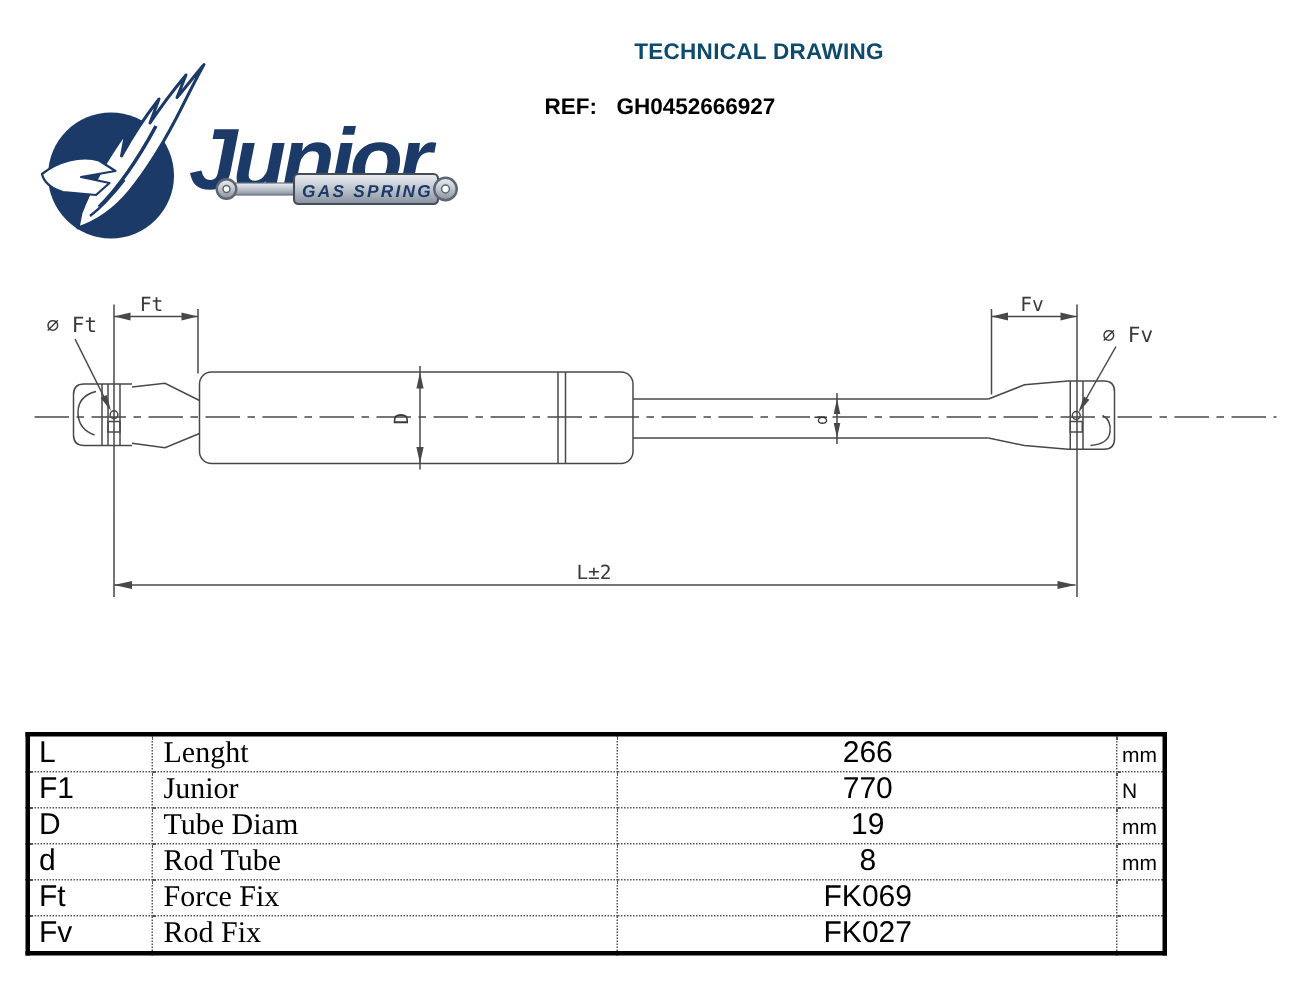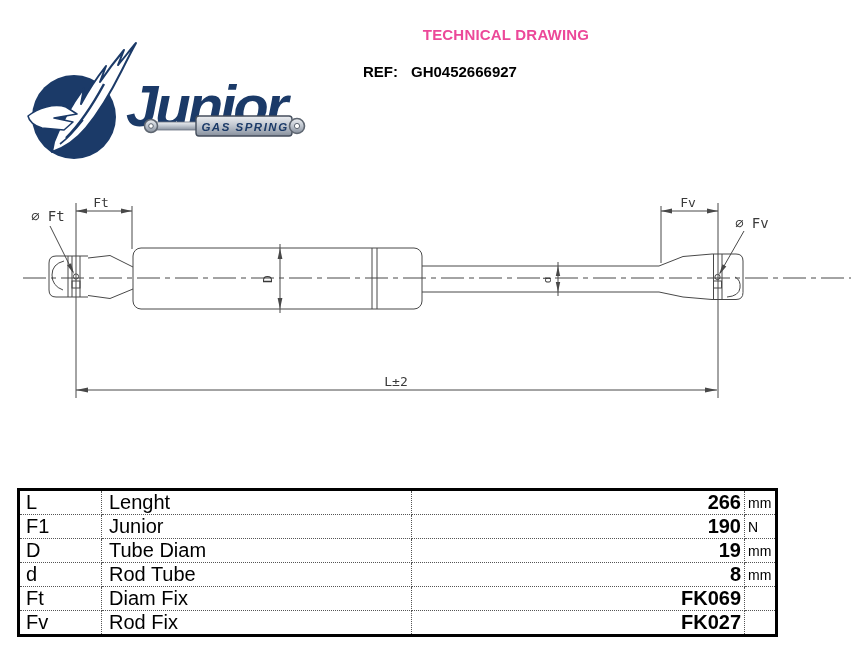--- a/index.html
+++ b/index.html
@@ -1,36 +1,36 @@
 <!DOCTYPE html>
 <html><head>
 <meta charset="utf-8">
 <style>
   html,body{margin:0;padding:0;background:#fff;}
   .page{position:relative;width:861px;height:671px;background:#fff;overflow:hidden;
         font-family:"Liberation Sans","DejaVu Sans",sans-serif;}
   .hdr-title{position:absolute;left:346px;top:26px;width:320px;text-align:center;
-             font-size:15px;font-weight:bold;color:#ec4899;letter-spacing:.2px;}
+             font-size:15px;font-weight:bold;color:#0c4a6e;letter-spacing:.2px;}
   .hdr-ref{position:absolute;left:363px;top:63px;font-size:15px;font-weight:bold;color:#000;text-align:right;}
   .hdr-ref .ref-val{margin-left:13px;}
   .logo-svg{position:absolute;left:10px;top:28px;}
   .draw-svg{position:absolute;left:0;top:170px;}
   .draw-svg path,.draw-svg line,.draw-svg rect,.draw-svg circle{stroke:#484848;stroke-width:1;fill:none;}
   .draw-svg .arrow{fill:#484848;stroke:none;}
   .dim-text{font-family:"DejaVu Sans Mono","DejaVu Sans",monospace;font-size:13px;
             fill:#3a3a3a;stroke:none;}
   .dim-text.small{font-size:11px;}
   .dim-text.dia{font-size:14px;}
   .spec-table{position:absolute;left:17px;top:488px;border-collapse:collapse;
               border:3px solid #000;table-layout:fixed;}
   .spec-table td{border:1px dotted #555;height:23px;padding:0 4px;white-space:nowrap;
                  font-size:20px;color:#000;overflow:hidden;}
   .spec-table td.c-sym{padding-left:6px;}
-  .spec-table td.c-name{padding-left:7px;}
-  .spec-table td.c-val{text-align:right;padding-right:3px;font-weight:bold;}
+  .spec-table td.c-name{padding-left:7px;font-family:Liberation Serif, serif;}
+  .spec-table td.c-val{text-align:center;padding-right:3px;}
   .spec-table td.c-unit{font-size:14px;padding-left:3px;margin-top:22px;}
   .brand-text{font-family:"Liberation Sans","DejaVu Sans",sans-serif;}
 </style>
 </head>
 <body>
 
 <div class="page">
 
   <div class="hdr-title">TECHNICAL DRAWING</div>
   <div class="hdr-ref">
@@ -166,38 +166,38 @@
     <tbody>
       <tr>
         <td class="c-sym">L</td>
         <td class="c-name">Lenght</td>
         <td class="c-val">266</td>
         <td class="c-unit">mm</td>
       </tr>
       <tr>
         <td class="c-sym">F1</td>
         <td class="c-name">Junior</td>
-        <td class="c-val">190</td>
+        <td class="c-val">770</td>
         <td class="c-unit">N</td>
       </tr>
       <tr>
         <td class="c-sym">D</td>
         <td class="c-name">Tube Diam</td>
         <td class="c-val">19</td>
         <td class="c-unit">mm</td>
       </tr>
       <tr>
         <td class="c-sym">d</td>
         <td class="c-name">Rod Tube</td>
         <td class="c-val">8</td>
         <td class="c-unit">mm</td>
       </tr>
       <tr>
         <td class="c-sym">Ft</td>
-        <td class="c-name">Diam Fix</td>
+        <td class="c-name">Force Fix</td>
         <td class="c-val">FK069</td>
         <td class="c-unit"></td>
       </tr>
       <tr>
         <td class="c-sym">Fv</td>
         <td class="c-name">Rod Fix</td>
         <td class="c-val">FK027</td>
         <td class="c-unit"></td>
       </tr>
     </tbody>

